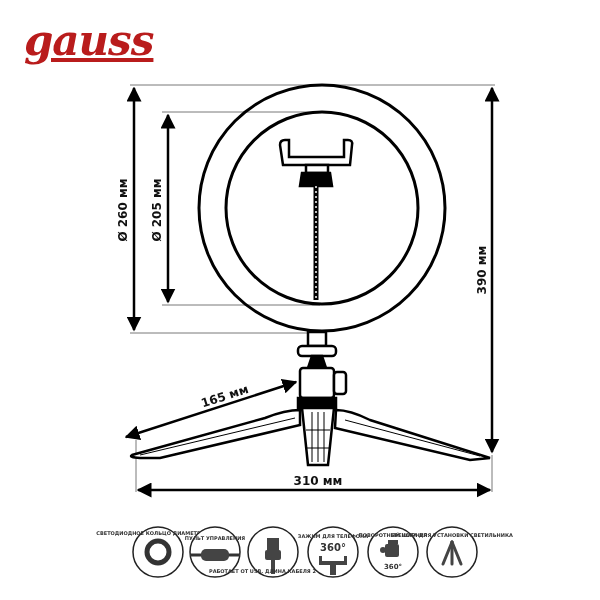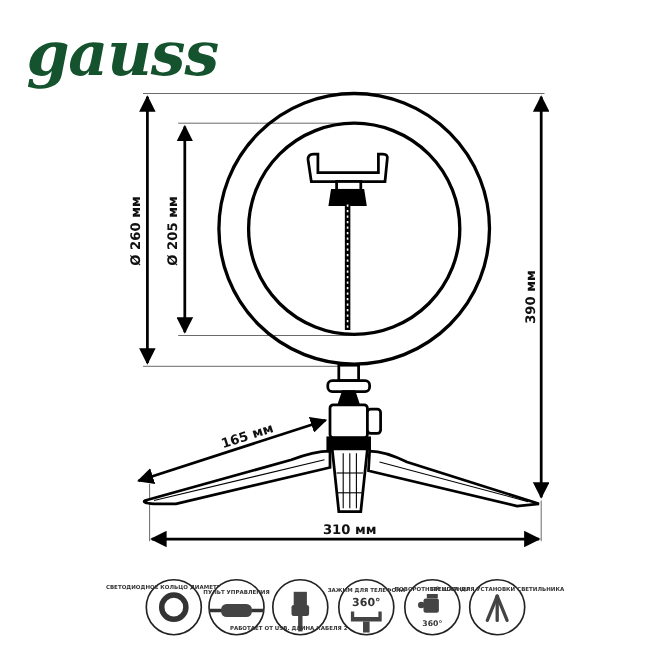--- a/index.html
+++ b/index.html
@@ -1,17 +1,17 @@
 <!DOCTYPE html>
 <html><head>
 <meta charset="utf-8">
 <style>
   html, body { margin:0; padding:0; background:#ffffff; }
   body { width:600px; height:600px; position:relative; overflow:hidden; font-family:"DejaVu Sans", sans-serif; }
-  .logo { position:absolute; left:24px; top:16px; font-family:"DejaVu Serif", serif; font-style:italic; font-size:56px; font-weight:bold; color:#14532d; letter-spacing:-1px; }
+  .logo { position:absolute; left:24px; top:16px; font-family:"DejaVu Serif", serif; font-style:italic; font-size:42px; font-weight:bold; color:#b91c1c; letter-spacing:-1px;text-decoration:underline; }
   svg.main { position:absolute; left:0; top:0; }
   .dim { font-family:"DejaVu Sans", sans-serif; font-weight:bold; font-size:12px; fill:#111; }
   .badge-txt { font-family:"DejaVu Sans", sans-serif; font-weight:bold; font-size:5px; fill:#333; }
   .deg { font-family:"DejaVu Sans", sans-serif; font-weight:bold; fill:#333; }
 </style>
 </head>
 <body>
 
 <div class="logo">gauss</div>
 

